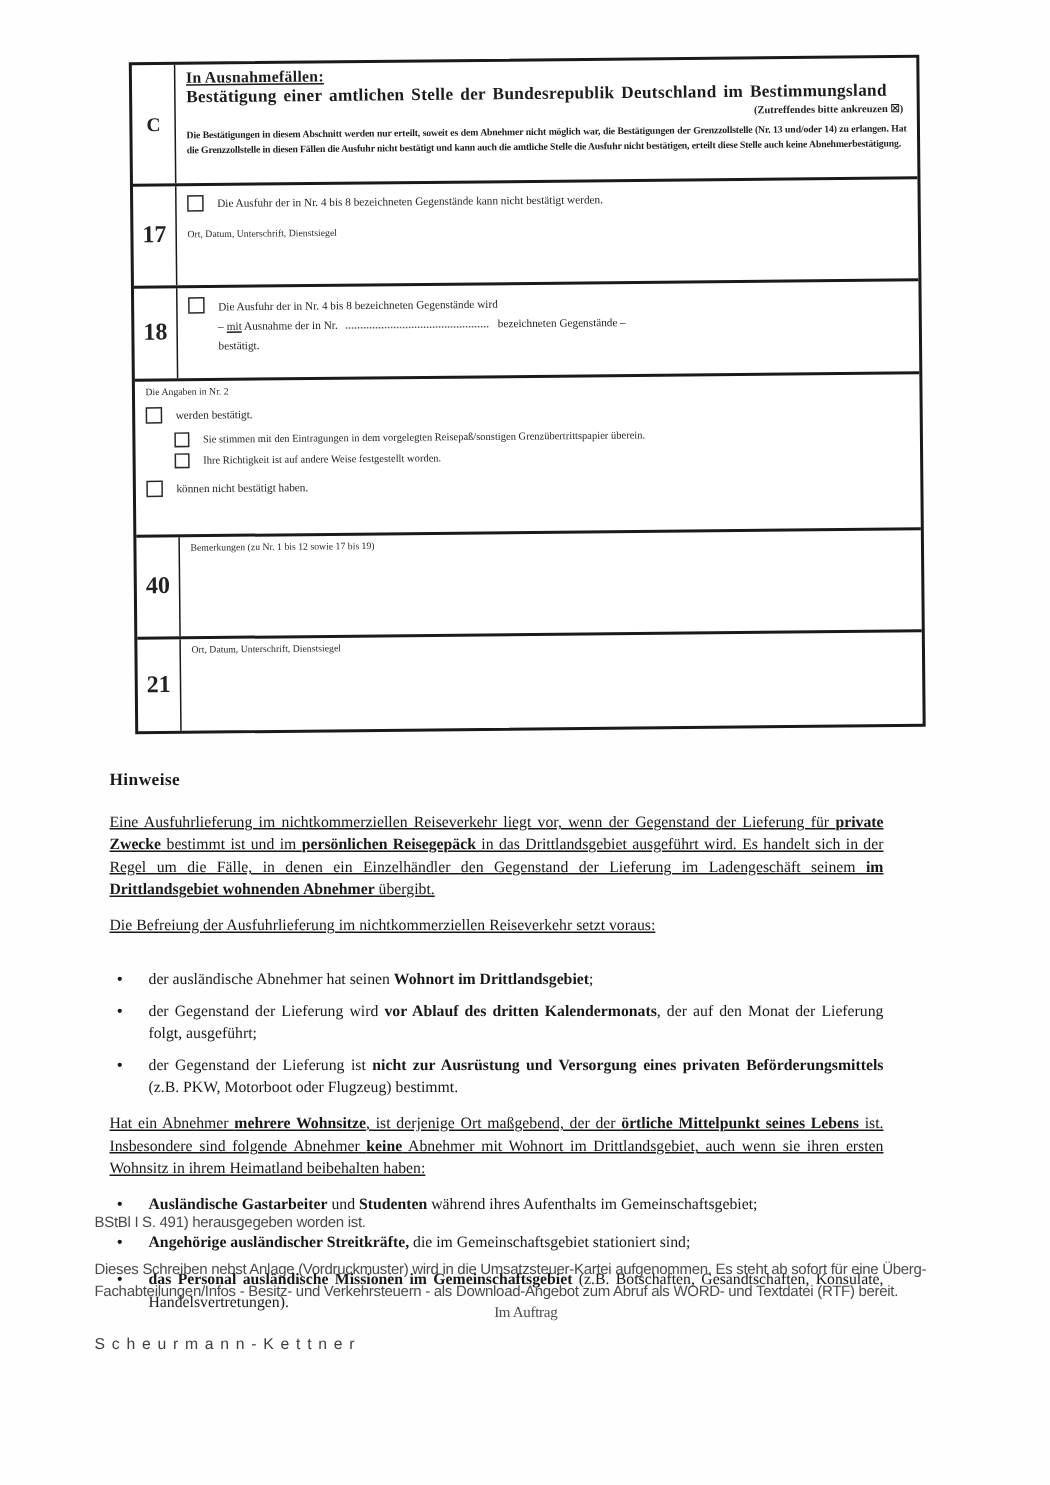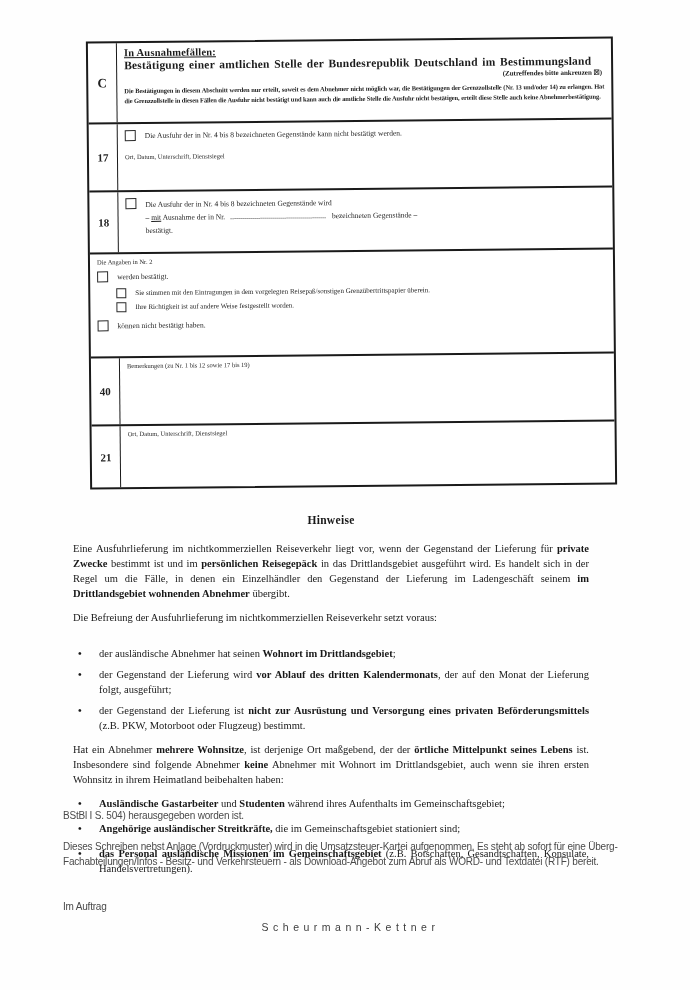--- a/index.html
+++ b/index.html
@@ -21,21 +21,21 @@
     transform:rotate(-0.55deg);
     transform-origin:center;
     box-sizing:border-box;
   }
   .frow{display:flex;border-top:2px solid #1a1a1a;box-sizing:border-box;}
   .frow:first-child{border-top:none;}
   .numcol{
     width:28px;flex:none;
     border-right:1.5px solid #1a1a1a;
     display:flex;align-items:center;justify-content:center;
-    font-size:11px;font-weight:bold;color:#222;
+    font-size:16px;font-weight:bold;color:#222;
   }
   .row-c .numcol{font-size:13px;}
   .fcontent{flex:1;padding:4px 7px 3px 7px;box-sizing:border-box;min-width:0;}
   .row-c{height:79px;}
   .row-17{height:68px;}
   .row-18{height:62px;}
   .row-19{height:104px;}
   .row-20{height:68px;}
   .row-21{height:63px;}
 
@@ -69,40 +69,40 @@
   .seg-blank{
     display:inline-block;width:95px;height:7px;
     border-bottom:1px dotted #555;margin:0 4px;vertical-align:baseline;
   }
 
   
   .hinweise{
     position:absolute;left:73px;top:513px;width:516px;
     font-size:10.5px;line-height:15px;text-align:justify;color:#181818;
   }
-  .hw-title{text-align:center;font-weight:bold;font-size:11.5px;letter-spacing:.3px;margin-bottom:13px;}
-  .hw-p{margin:0 0 9px 0;}
+  .hw-title{text-align:left;font-weight:bold;font-size:11.5px;letter-spacing:.3px;margin-bottom:13px;}
+  .hw-p{margin:0 0 9px 0;text-decoration:underline;}
   .hw-p.intro{margin-bottom:21px;}
   .bullet{display:flex;margin-bottom:6px;}
   .bullet .dot{width:21px;flex:none;padding-left:5px;}
   .bullet .dot::before{content:"\2022";font-weight:bold;}
   .bullet .btext{flex:1;text-align:justify;}
   .bullets1{margin-bottom:9px;}
   .bullets2 .bullet{margin-bottom:10px;}
 
   
   .footer{
     position:absolute;left:63px;top:810px;width:575px;
     font-family:"Liberation Sans", sans-serif;
     font-size:10px;color:#4a4a4a;letter-spacing:-0.2px;
   }
   .f-line0{margin-bottom:19px;}
   .f-para .f-pline{display:block;white-space:nowrap;line-height:14.8px;}
-  .f-center{text-align:left;margin-top:31px;}
-  .f-sig{text-align:center;margin-top:9px;letter-spacing:4.5px;color:#3d3d3d;font-size:10.5px;}
+  .f-center{text-align:center;margin-top:0;font-family:Liberation Serif, serif;}
+  .f-sig{margin-top:9px;letter-spacing:4.5px;color:#3d3d3d;font-size:10.5px;}
 </style>
 </head>
 <body>
 
 <div class="sheet">
 
   <div class="form-table">
 
     <div class="frow row-c">
       <div class="numcol">C</div>
@@ -211,21 +211,21 @@
         <div class="btext"><span class="seg-b">Angehörige ausländischer Streitkräfte,</span><span> die im Gemeinschaftsgebiet stationiert sind;</span></div>
       </div>
       <div class="bullet">
         <span class="dot"></span>
         <div class="btext"><span class="seg-b">das Personal ausländische Missionen im Gemeinschaftsgebiet</span><span> (z.B. Botschaften, Gesandtschaften, Konsulate, Handelsvertretungen).</span></div>
       </div>
     </div>
   </div>
 
   <div class="footer">
-    <div class="f-line0">BStBl I S. 504) herausgegeben worden ist.</div>
+    <div class="f-line0">BStBl I S. 491) herausgegeben worden ist.</div>
     <div class="f-para">
       <span class="f-pline">Dieses Schreiben nebst Anlage (Vordruckmuster) wird in die Umsatzsteuer-Kartei aufgenommen. Es steht ab sofort für eine Überg-</span>
       <span class="f-pline">Fachabteilungen/Infos - Besitz- und Verkehrsteuern - als Download-Angebot zum Abruf als WORD- und Textdatei (RTF) bereit.</span>
     </div>
     <div class="f-center">Im Auftrag</div>
     <div class="f-sig">Scheurmann-Kettner</div>
   </div>
 
 </div>
 

